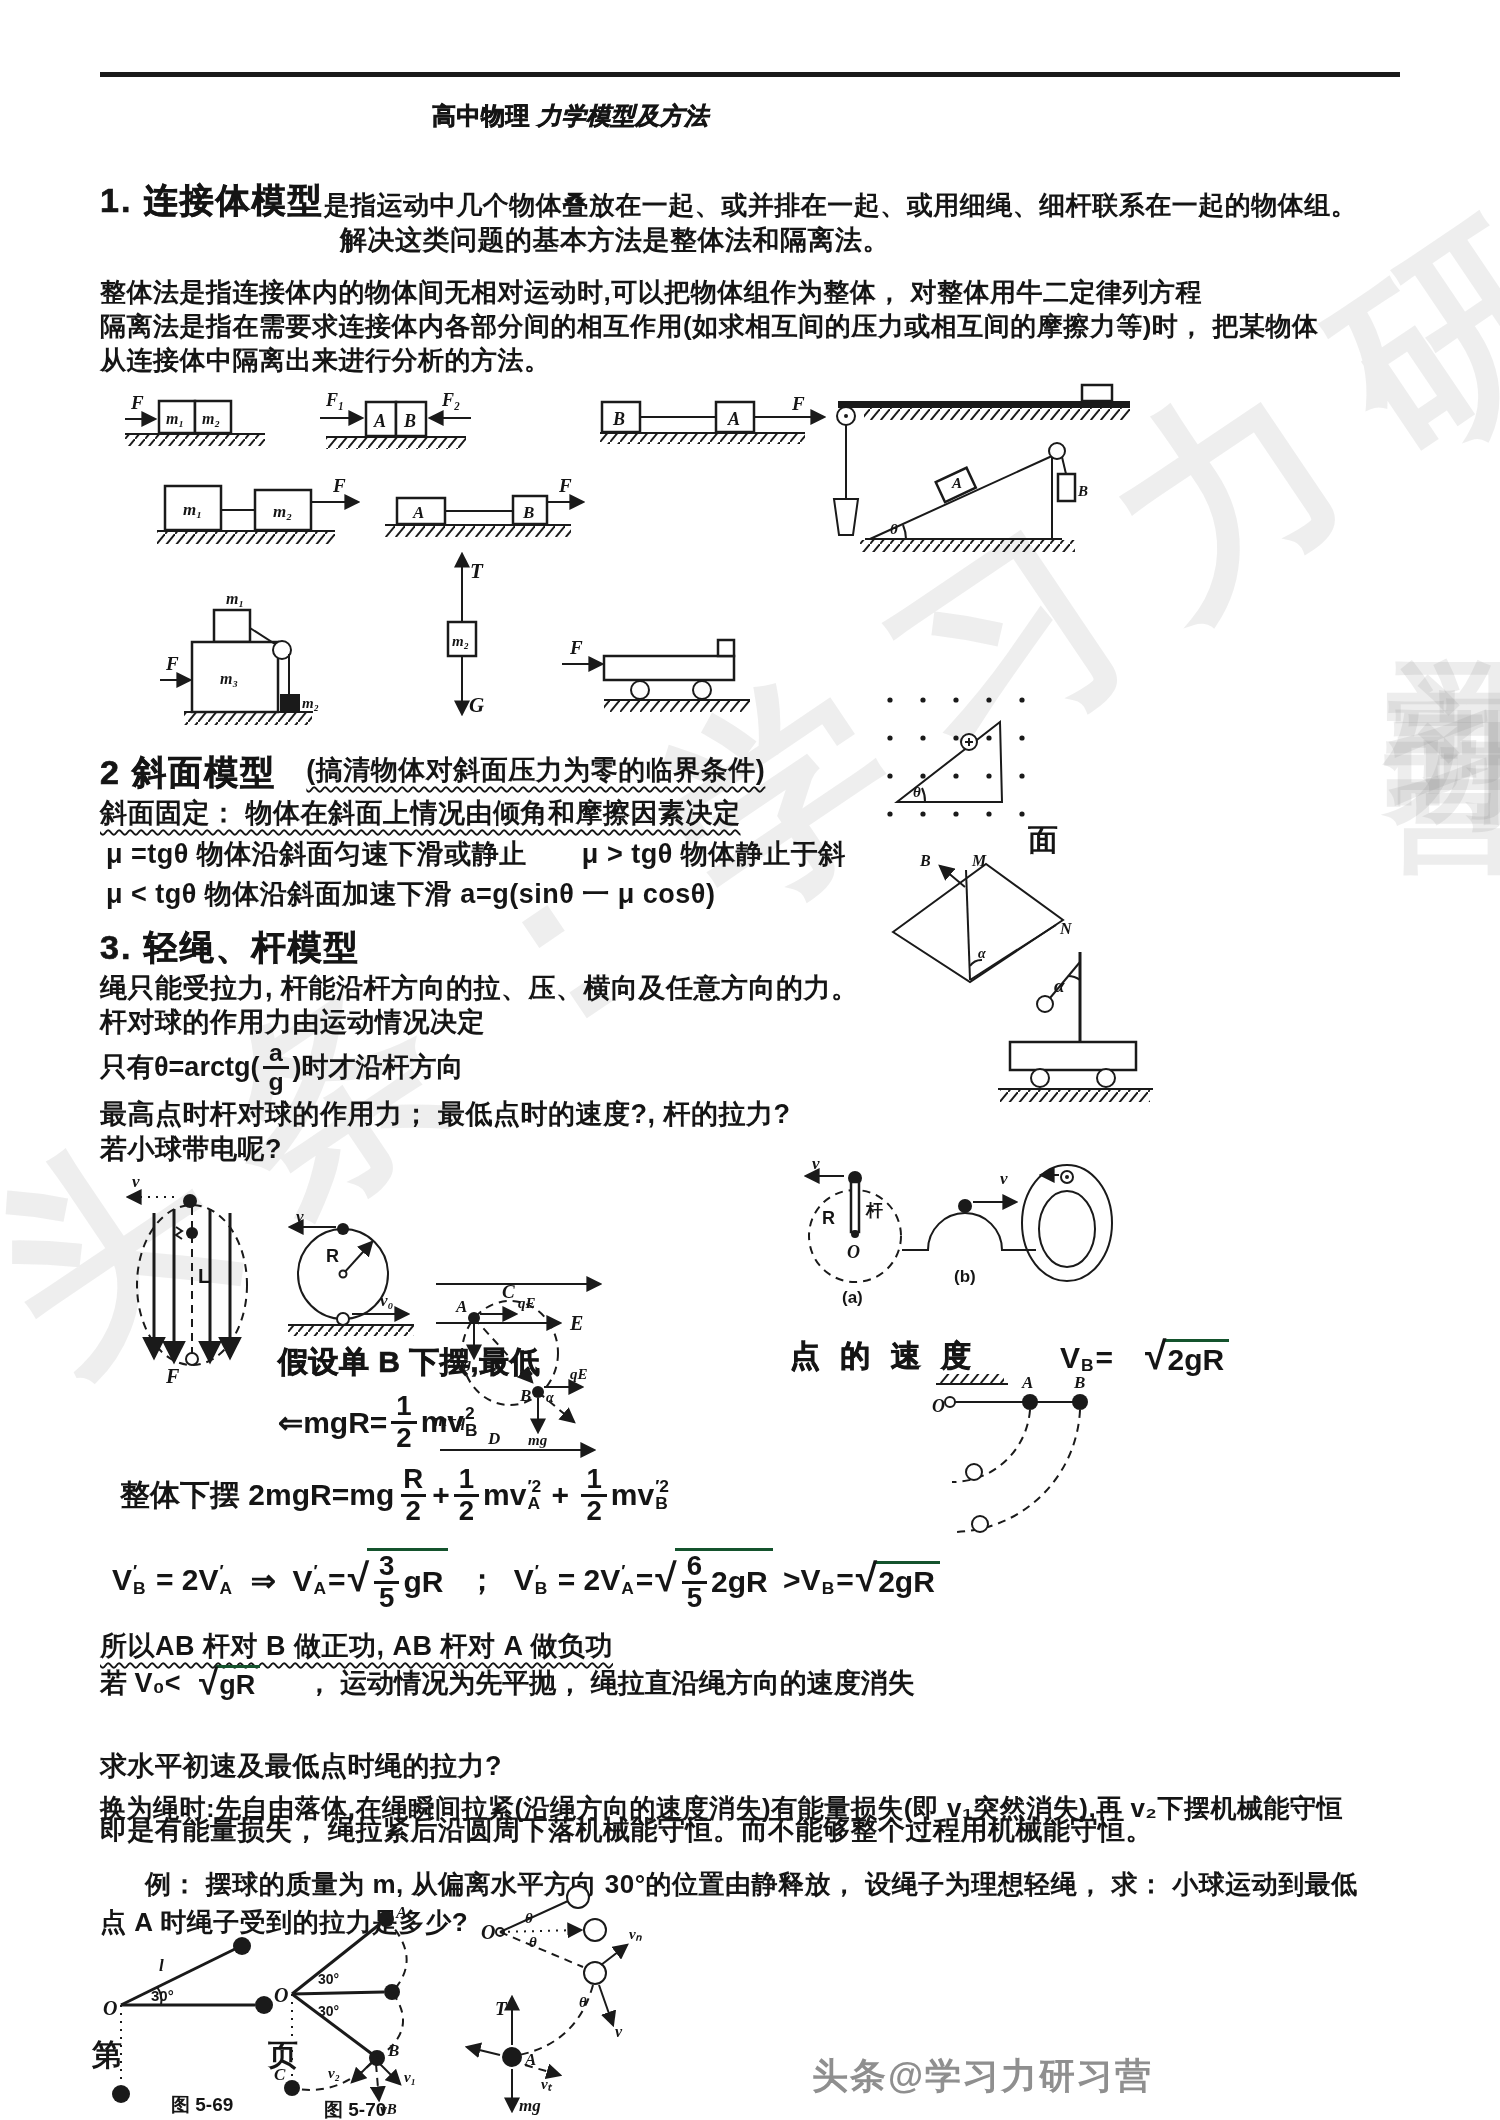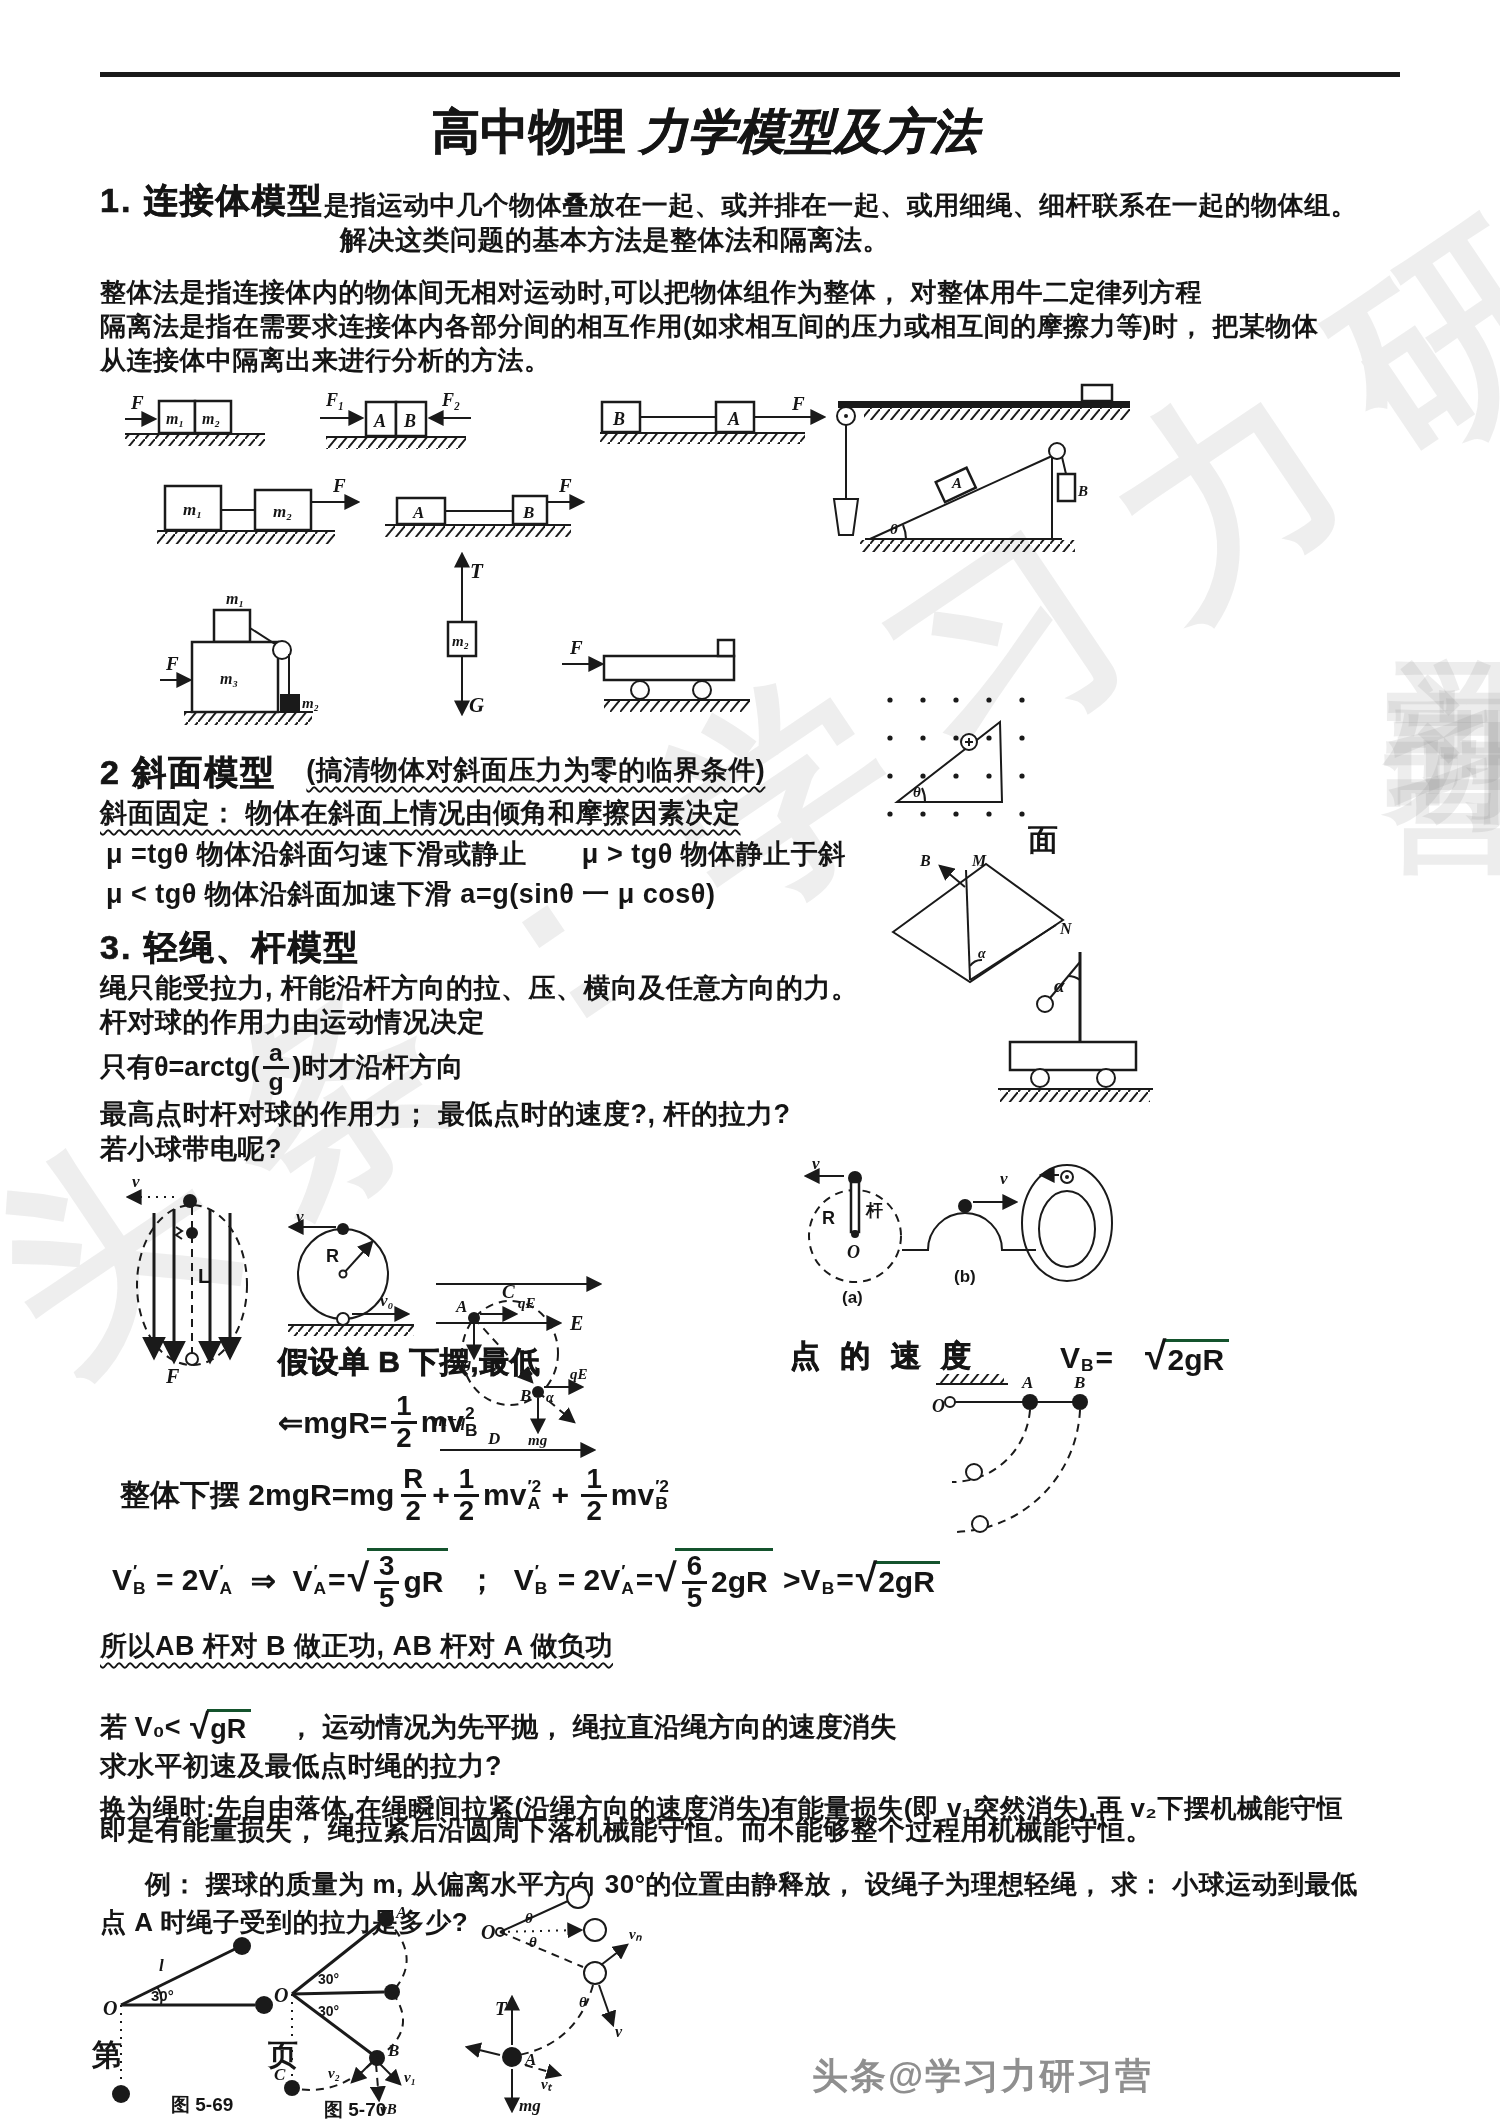--- a/index.html
+++ b/index.html
@@ -12,21 +12,21 @@
            transform:rotate(-34deg);transform-origin:0 0;}
   .wm-side{left:1362px;top:545px;writing-mode:vertical-rl;font-size:138px;letter-spacing:16px;
            color:rgba(125,125,125,0.14);}
   .wm-credit{left:812px;top:2052px;font-size:36px;color:#8f8f8f;letter-spacing:2px;z-index:3;position:absolute;font-weight:700;}
   
   .t{position:absolute;font-weight:700;white-space:nowrap;letter-spacing:0.5px;}
   .fs26{font-size:26px;line-height:32px;}
   .fs27{font-size:27px;line-height:33px;}
   .fs30{font-size:30px;}
   .fs34{font-size:34px;letter-spacing:2px;}
-  .fs36{font-size:48px;}
+  .fs36{font-size:24px;}
   .heavy{-webkit-text-stroke:0.7px #151515;}
   .ital{font-style:italic;}
   .wavy{text-decoration:underline;text-decoration-style:wavy;text-decoration-thickness:2px;text-underline-offset:7px;}
   .wrap{white-space:normal;width:1295px;}
   .rule{position:absolute;left:100px;top:72px;width:1300px;height:5px;background:#1a1a1a;}
   .hrow{display:flex;align-items:flex-end;}
   
   .formula{position:absolute;display:flex;align-items:center;font-weight:700;color:#151515;}
   .fx{white-space:pre;}
   .frac{display:inline-flex;flex-direction:column;align-items:center;line-height:1.05;margin:0 4px;font-size:0.92em;}
@@ -507,21 +507,21 @@
         <span class="fx">=</span>
         <span class="sqrt">
           <span class="rsign">√</span>
           <span class="rad">
             <span class="fx">2gR</span>
           </span>
         </span>
       </div>
 
     <div class="t fs27 wavy" style="left:100px;top:1630px;">所以AB 杆对 B 做正功, AB 杆对 A 做负功</div>
-    <div class="formula fs27" style="left:100px;top:1709px;">
+    <div class="formula fs27" style="left:100px;top:1665px;gap:9px;">
         <span class="fx">若 V₀&lt; </span>
         <span class="sqrt">
           <span class="rsign">√</span>
           <span class="rad">
             <span class="fx">gR</span>
           </span>
         </span>
         <span class="fx">　 ， 运动情况为先平抛， 绳拉直沿绳方向的速度消失</span>
       </div>
     <div class="t fs27" style="left:100px;top:1782px;margin-top:32px;">即是有能量损失， 绳拉紧后沿圆周下落机械能守恒。而不能够整个过程用机械能守恒。</div>

